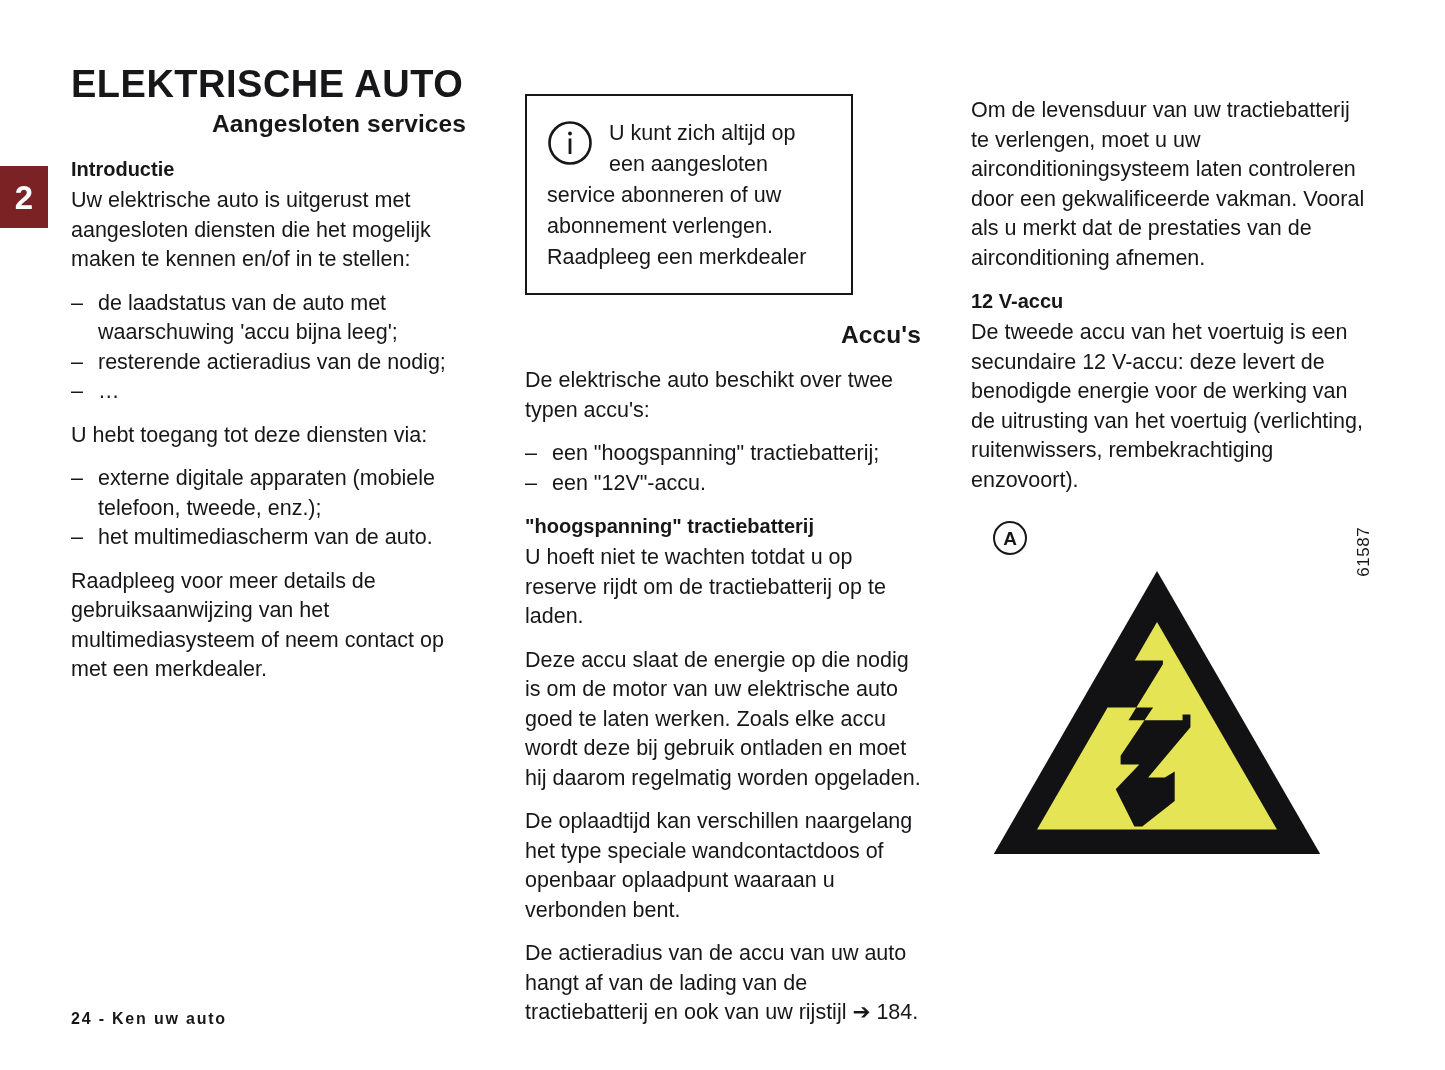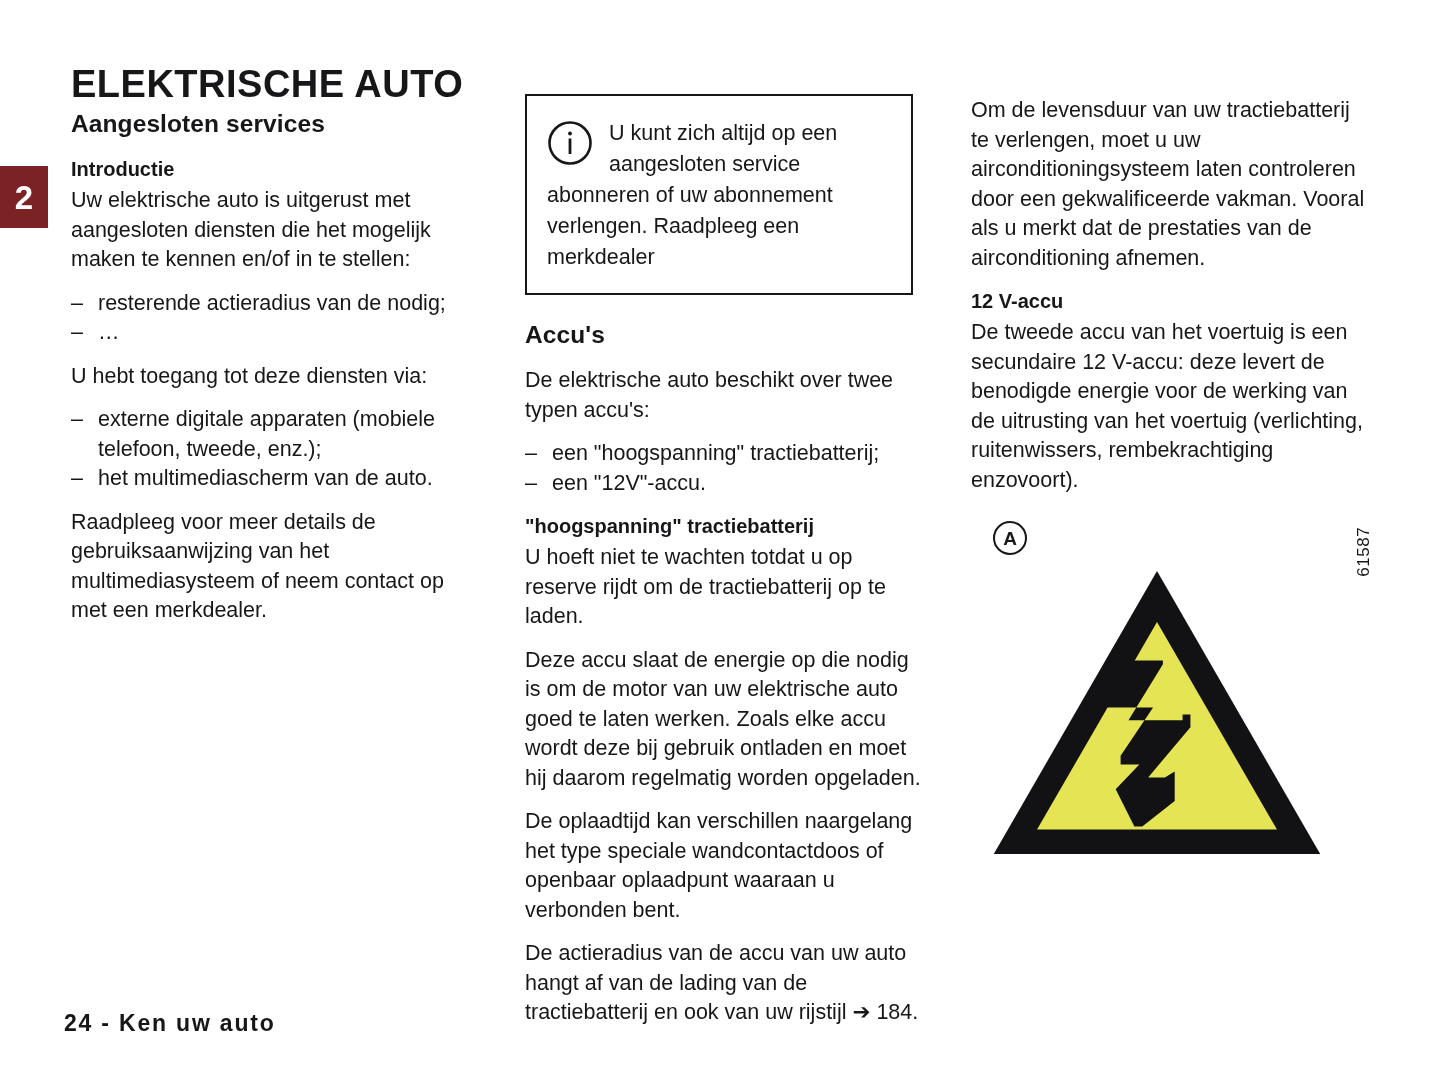--- a/index.html
+++ b/index.html
@@ -64,20 +64,21 @@
   .col-1 { left: 71px;  width: 395px; top: 110px; }
   .col-2 { left: 525px; width: 396px; top: 94px;  }
   .col-3 { left: 971px; width: 400px; top: 96px;  }
 
   h2.section-title {
     font-size: 24.5px;
     font-weight: 700;
     margin: 0 0 17px 0;
     line-height: 1.15;
     letter-spacing: 0.1px;
+    text-align: right;
   }
   h3.sub-title {
     font-size: 20px;
     font-weight: 700;
     margin: 0 0 3px 0;
     line-height: 28px;
   }
   p.para {
     margin: 0 0 14px 0;
   }
@@ -95,21 +96,21 @@
     display: inline-block;
     width: 27px;
     text-indent: 0;
   }
 
   
   .info-box {
     position: relative;
     border: 2.5px solid #17171a;
     box-sizing: border-box;
-    width: 388px;
+    width: 328px;
     min-height: 190px;
     margin: 0 0 26px 0;
     padding: 22px 18px 20px 20px;
   }
   .info-box-inner {
     display: block;
   }
   .info-icon {
     float: left;
     width: 46px;
@@ -161,23 +162,23 @@
     left: 16px;
     top: 52px;
     width: 340px;
     height: 295px;
   }
   .hazard-sign svg { display: block; width: 100%; height: 100%; }
 
   
   .footer {
     position: absolute;
-    left: 64px;
+    left: 71px;
     top: 1010px;
-    font-size: 23px;
+    font-size: 16px;
     font-weight: 700;
     letter-spacing: 1.8px;
     color: #17171a;
     text-align: right;
   }
   .arrowref { font-weight: 400; }
 </style>
 </head>
 <body>
 
@@ -191,20 +192,21 @@
 
   <div class="col col-1">
 
     <h2 class="section-title">Aangesloten services</h2>
 
     <h3 class="sub-title">Introductie</h3>
 
     <p class="para">Uw elektrische auto is uitgerust met aangesloten diensten die het mogelijk maken te kennen en/of in te stellen:</p>
 
     <ul class="dashlist">
+      <li><span class="dash">–</span><span>de laadstatus van de auto met waarschuwing 'accu bijna leeg';</span></li>
       <li><span class="dash">–</span><span>resterende actieradius van de nodig;</span></li>
       <li><span class="dash">–</span><span>…</span></li>
     </ul>
 
     <p class="para">U hebt toegang tot deze diensten via:</p>
 
     <ul class="dashlist">
       <li><span class="dash">–</span><span>externe digitale apparaten (mobiele telefoon, tweede, enz.);</span></li>
       <li><span class="dash">–</span><span>het multimediascherm van de auto.</span></li>
     </ul>

